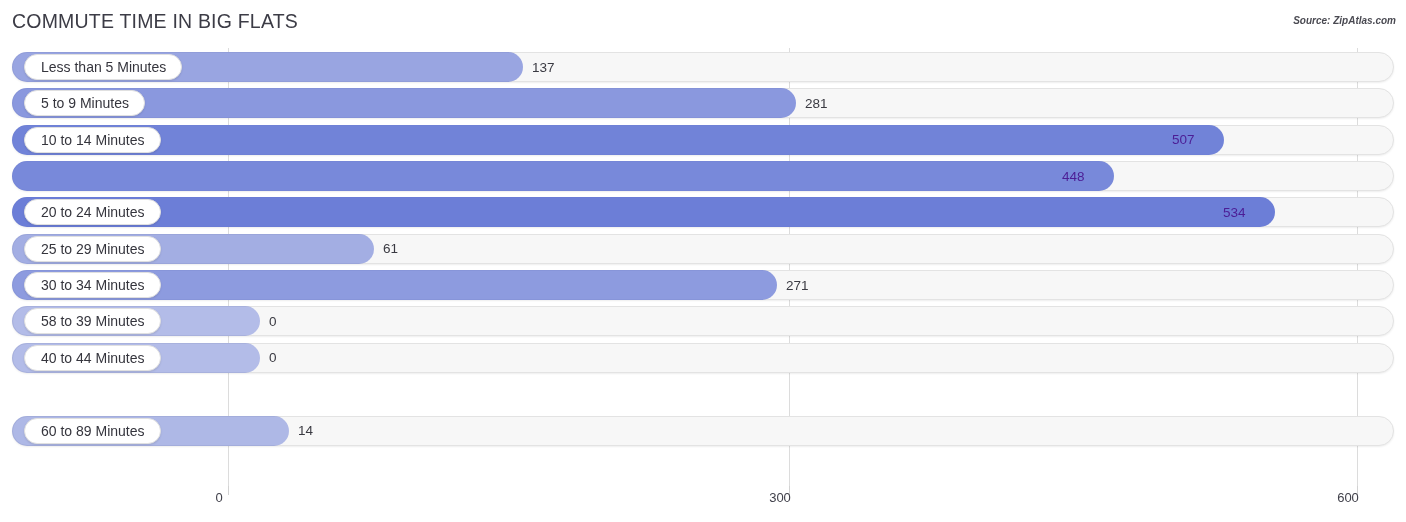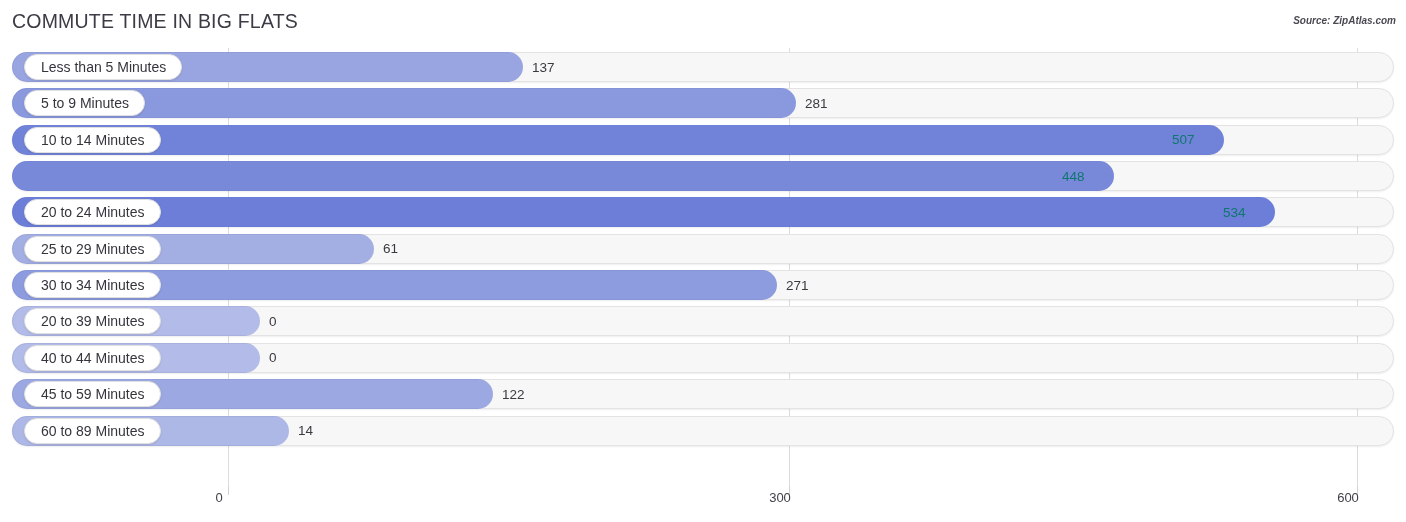--- a/index.html
+++ b/index.html
@@ -101,21 +101,21 @@
     color: #3a3a42;
     white-space: nowrap;
   }
   .val-in {
     position: absolute;
     top: 0;
     height: 30px;
     display: flex;
     align-items: center;
     font-size: 13.5px;
-    color: #0f766e;
+    color: #4c1d95;
     white-space: nowrap;
   }
 
   
   .axis { position: absolute; left: 0; top: 486px; width: 1406px; height: 36px; }
   .tick {
     position: absolute;
     top: 0;
     width: 1px;
     height: 9px;
@@ -192,39 +192,31 @@
         <div class="bar" style="width: 765px; opacity: 0.7;"></div>
         <div class="pill">
           <span>30 to 34 Minutes</span>
         </div>
         <div class="val-out" style="left: 774px;">271</div>
       </div>
       <div class="row" style="top: 258.45px;">
         <div class="track"></div>
         <div class="bar" style="width: 248px; opacity: 0.45;"></div>
         <div class="pill">
-          <span>20 to 39 Minutes</span>
+          <span>58 to 39 Minutes</span>
         </div>
         <div class="val-out" style="left: 257px;">0</div>
       </div>
       <div class="row" style="top: 294.8px;">
         <div class="track"></div>
         <div class="bar" style="width: 248px; opacity: 0.45;"></div>
         <div class="pill">
           <span>40 to 44 Minutes</span>
         </div>
         <div class="val-out" style="left: 257px;">0</div>
-      </div>
-      <div class="row" style="top: 331.15px;">
-        <div class="track"></div>
-        <div class="bar" style="width: 481px; opacity: 0.6;"></div>
-        <div class="pill">
-          <span>45 to 59 Minutes</span>
-        </div>
-        <div class="val-out" style="left: 490px;">122</div>
       </div>
       <div class="row" style="top: 367.5px;">
         <div class="track"></div>
         <div class="bar" style="width: 277px; opacity: 0.48;"></div>
         <div class="pill">
           <span>60 to 89 Minutes</span>
         </div>
         <div class="val-out" style="left: 286px;">14</div>
       </div>
     </div>

